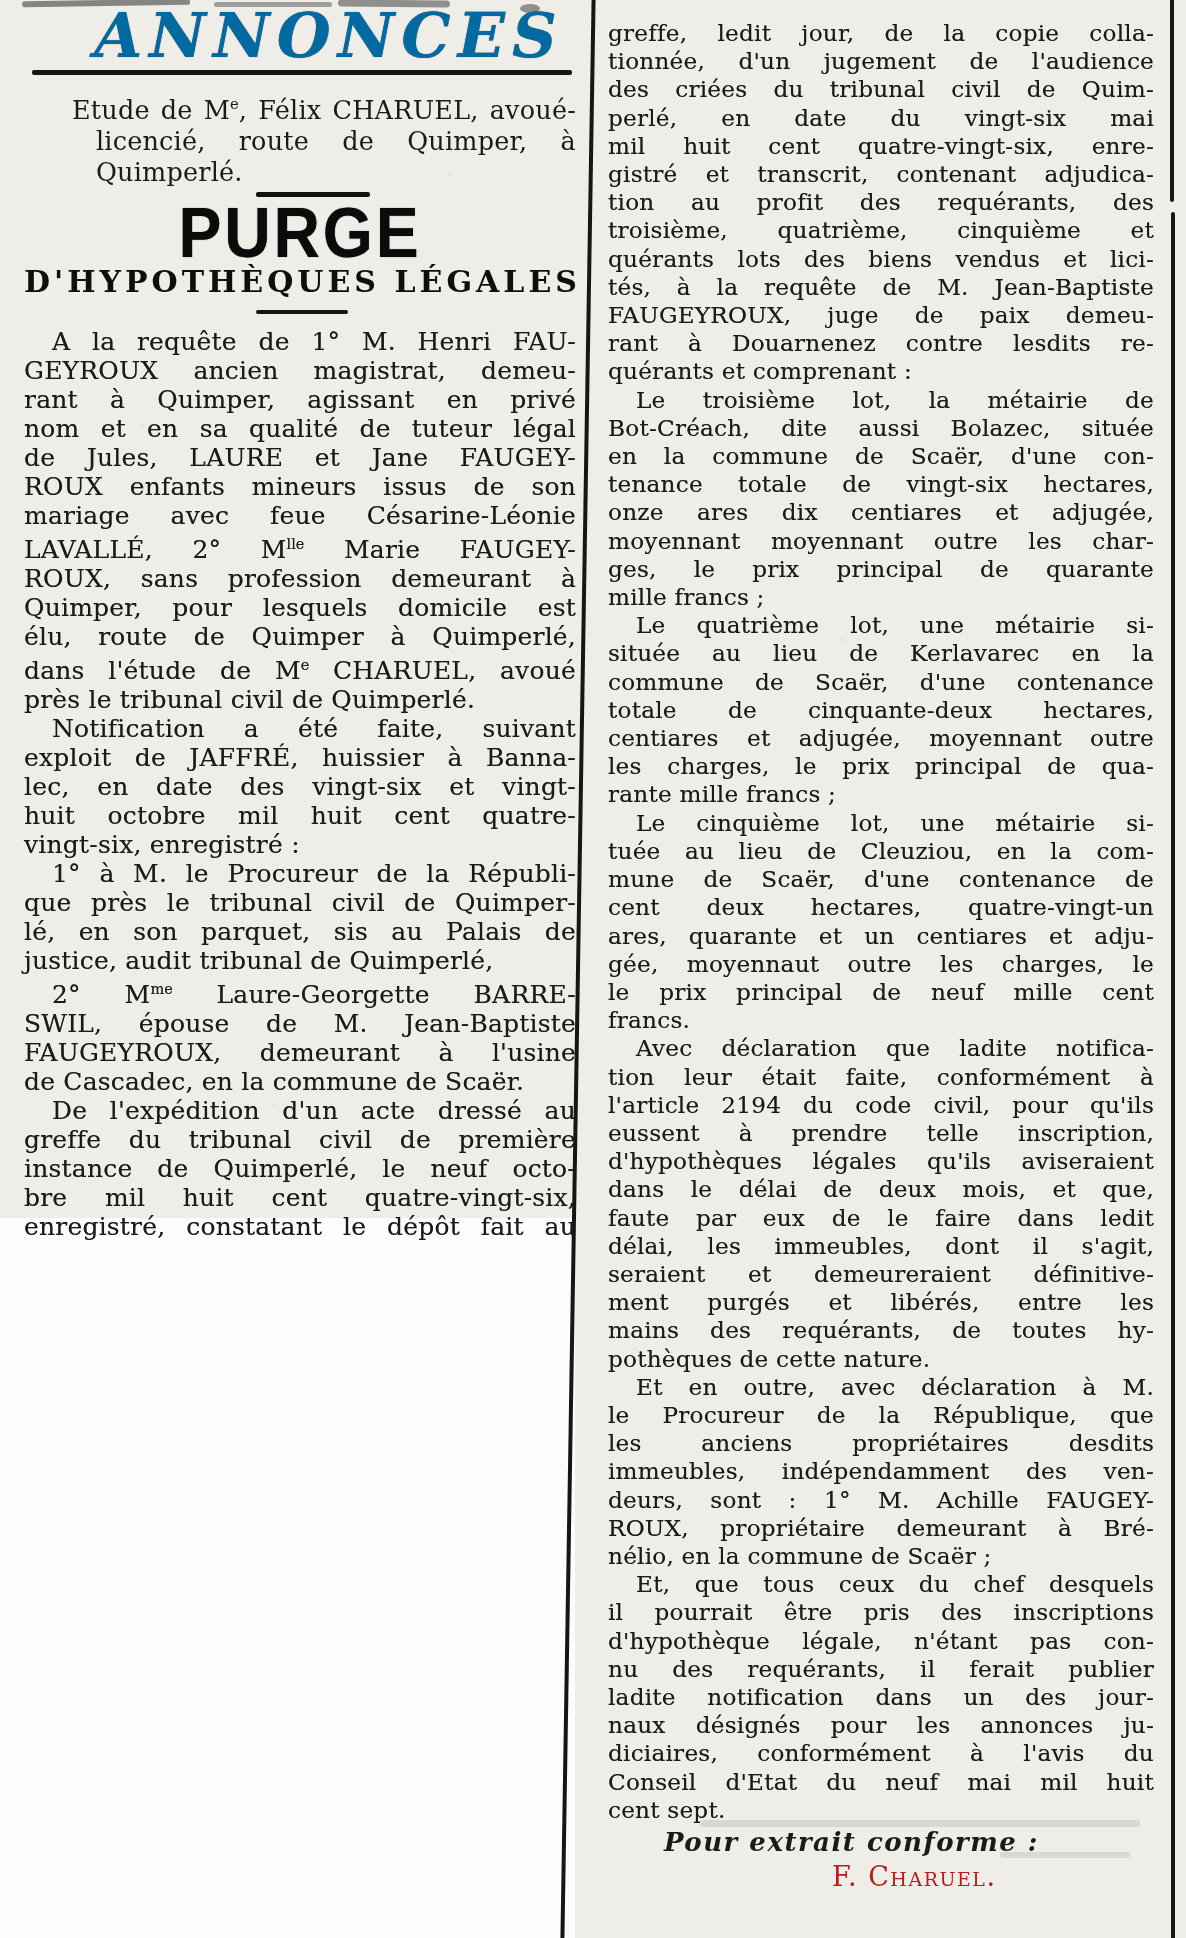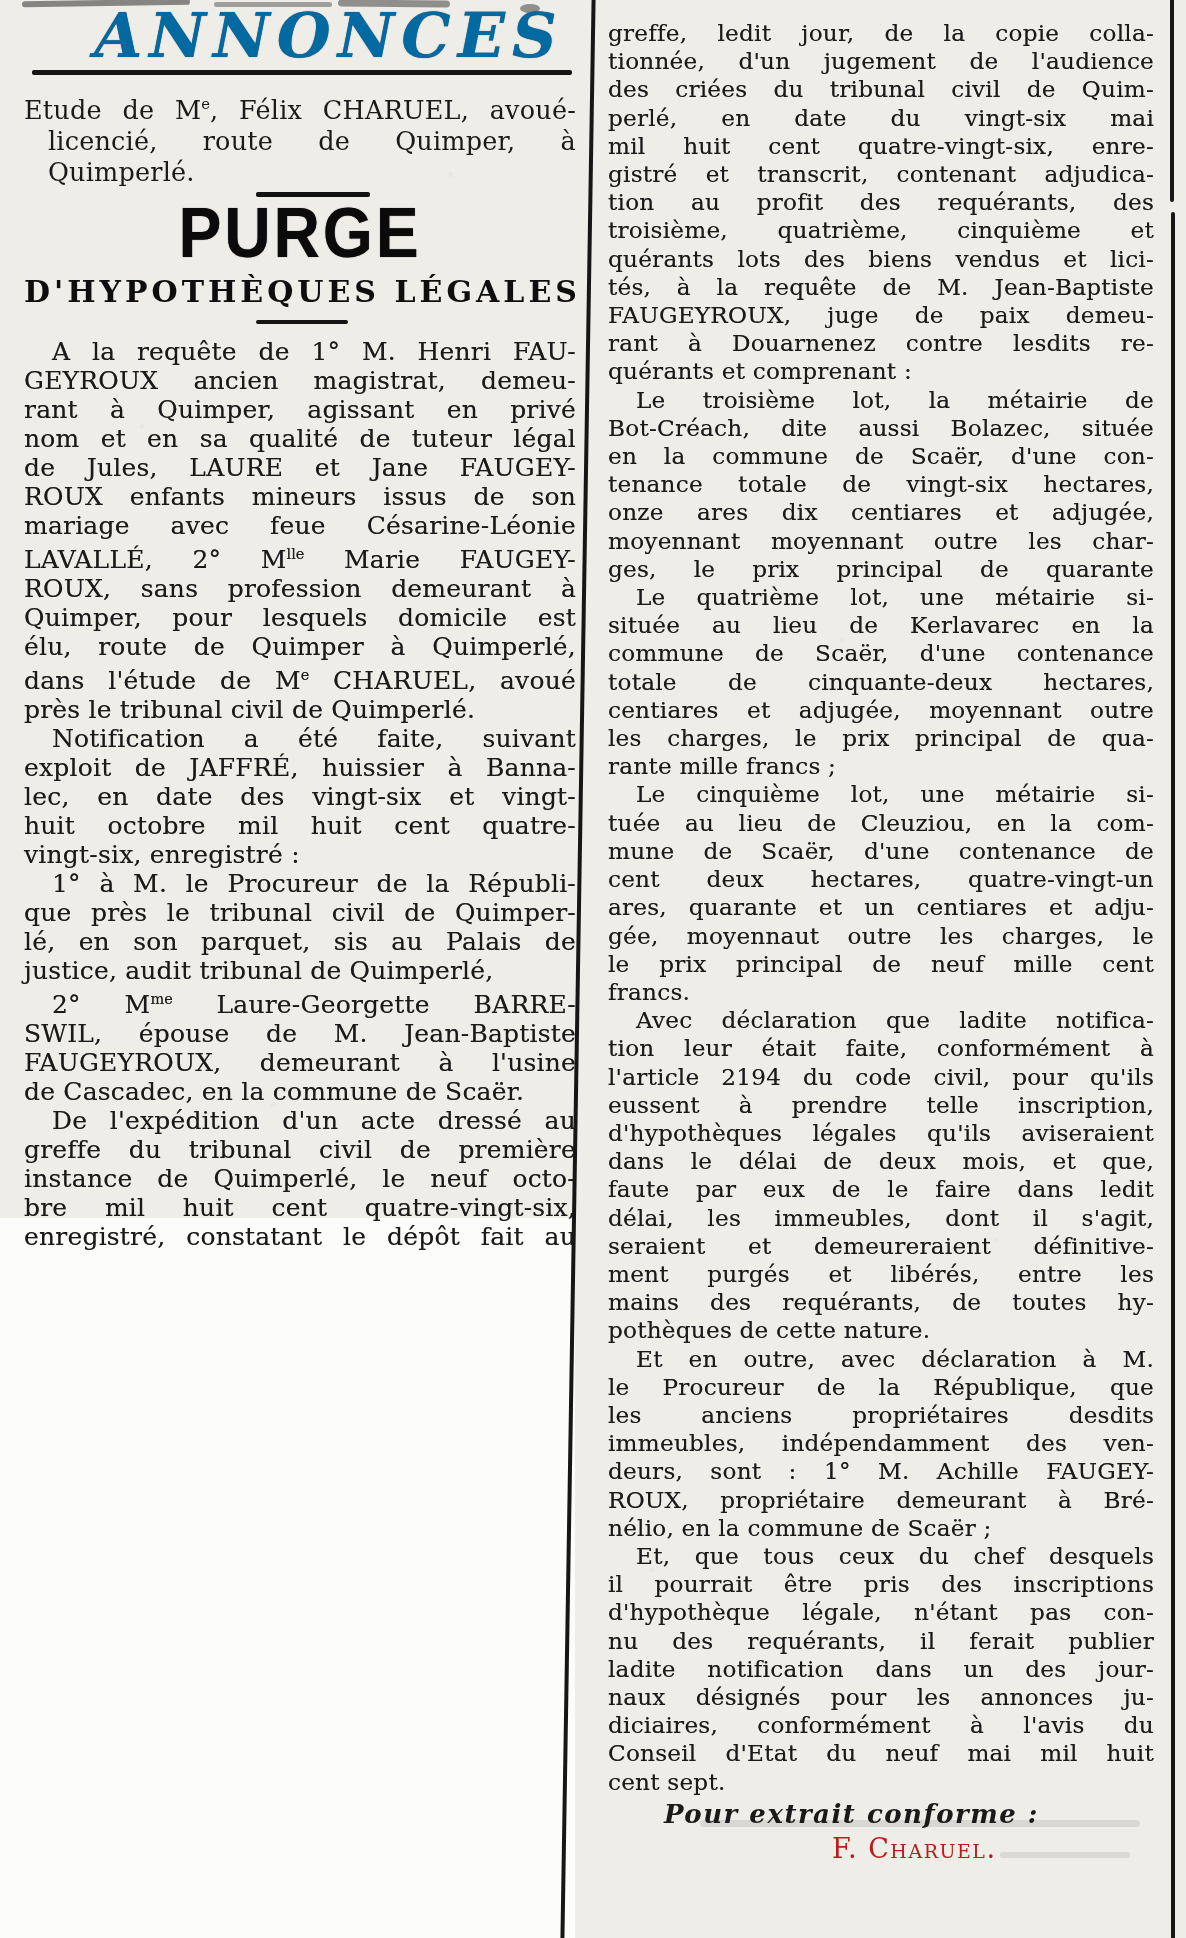--- a/index.html
+++ b/index.html
@@ -27,35 +27,35 @@
   .masthead{
     margin-top:6px;text-align:center;padding-left:58px;
     font-style:italic;font-weight:bold;font-size:62px;line-height:60px;
     letter-spacing:7px;color:#0369a1;
     text-shadow:0 0 1px rgba(10,10,10,.6);
     white-space:nowrap;
   }
   .head-rule{height:5px;background:#151515;margin:4px 0 0 8px;width:540px;border-radius:2px;}
 
   .etude{margin-top:13px;font-size:25.5px;line-height:31px;letter-spacing:.2px;}
-  .etude .etl{text-align:justify;text-align-last:justify;}
+  .etude .etl{text-align:justify;text-align-last:justify;margin-left:48px;}
   .etude .hang{padding-left:24px;}
   .etude .noj{text-align-last:left;}
 
   .dash{width:114px;height:5px;background:#121212;margin:4px 0 0 232px;border-radius:2px;}
 
   .purge{
     margin-top:4px;text-align:center;
     font-family:"Liberation Sans", sans-serif;font-weight:700;
     font-size:70px;line-height:64px;letter-spacing:3px;color:#0b0b0b;
     transform:scaleX(.92);transform-origin:50% 50%;
     text-shadow:0 0 1px rgba(0,0,0,.7);
   }
   .subhead{
-    margin-top:10px;text-align:center;
+    text-align:center;
     font-weight:bold;font-size:30px;line-height:33px;letter-spacing:4px;color:#0e0e0e;
     white-space:nowrap;
   }
   .sub-rule{width:92px;height:4px;background:#141414;margin:12px 0 0 232px;border-radius:2px;}
 
   .paras{margin-top:13px;}
   .bodyline{
     font-size:25px;line-height:29px;letter-spacing:.2px;
     text-align:justify;text-align-last:justify;
     text-shadow:0 0 .5px rgba(25,25,25,.55);
@@ -178,20 +178,21 @@
       <div class="bodyline">FAUGEYROUX, juge de paix demeu-</div>
       <div class="bodyline">rant à Douarnenez contre lesdits re-</div>
       <div class="bodyline noj">quérants et comprenant :</div>
       <div class="bodyline indent">Le troisième lot, la métairie de</div>
       <div class="bodyline">Bot-Créach, dite aussi Bolazec, située</div>
       <div class="bodyline">en la commune de Scaër, d'une con-</div>
       <div class="bodyline">tenance totale de vingt-six hectares,</div>
       <div class="bodyline">onze ares dix centiares et adjugée,</div>
       <div class="bodyline">moyennant moyennant outre les char-</div>
       <div class="bodyline">ges, le prix principal de quarante</div>
+      <div class="bodyline noj">mille francs ;</div>
       <div class="bodyline indent">Le quatrième lot, une métairie si-</div>
       <div class="bodyline">située au lieu de Kerlavarec en la</div>
       <div class="bodyline">commune de Scaër, d'une contenance</div>
       <div class="bodyline">totale de cinquante-deux hectares,</div>
       <div class="bodyline">centiares et adjugée, moyennant outre</div>
       <div class="bodyline">les charges, le prix principal de qua-</div>
       <div class="bodyline noj">rante mille francs ;</div>
       <div class="bodyline indent">Le cinquième lot, une métairie si-</div>
       <div class="bodyline">tuée au lieu de Cleuziou, en la com-</div>
       <div class="bodyline">mune de Scaër, d'une contenance de</div>

